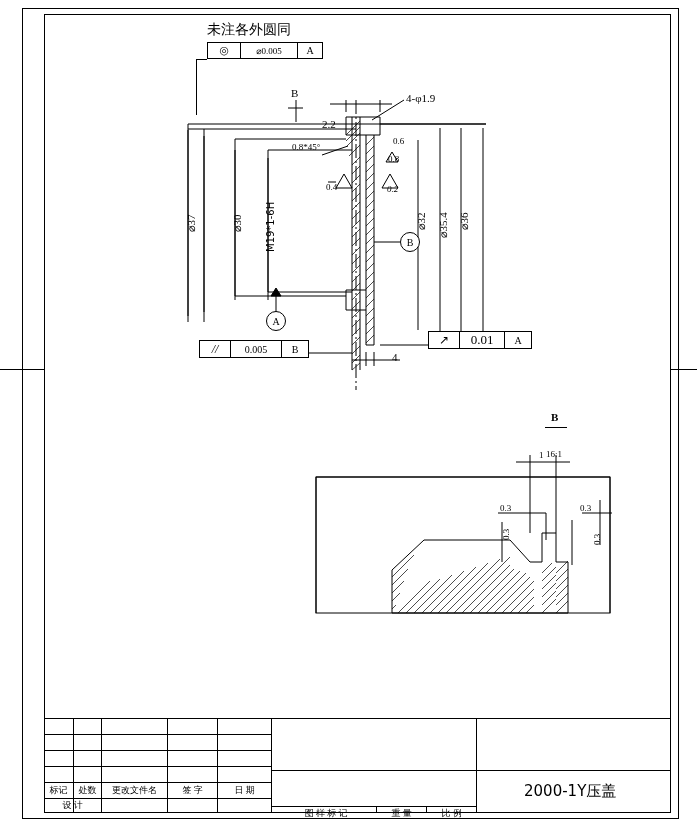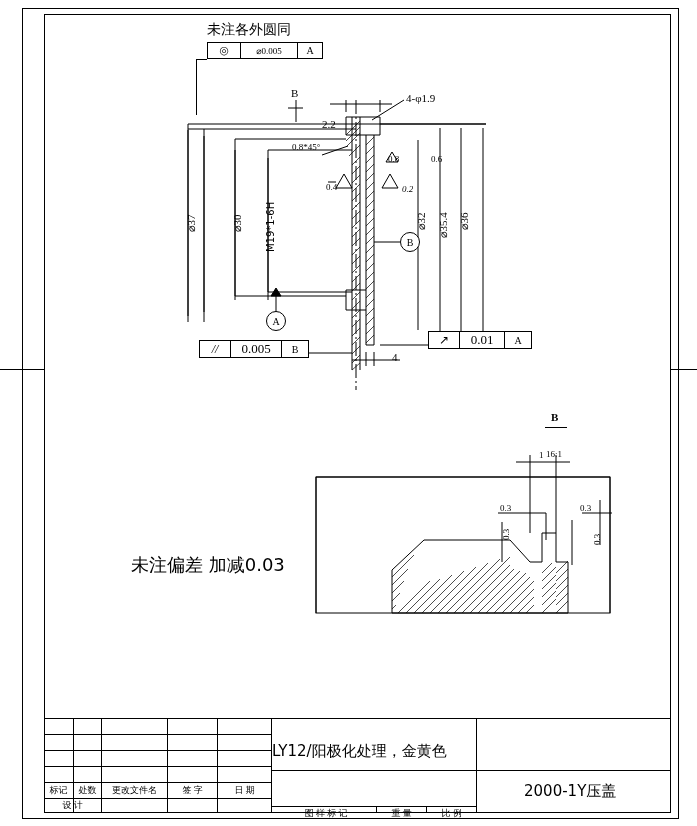--- a/index.html
+++ b/index.html
@@ -180,41 +180,41 @@
       <line x1="300" y1="353" x2="340" y2="353"></line>
       <line x1="340" y1="353" x2="352" y2="353"></line>
     </g>
   </svg>
 
   <div class="txt" style="left:322px;top:92px;margin-top:27px;">2.2</div>
   <div class="txt" style="left:291px;top:88px;">B</div>
   <div class="txt" style="left:406px;top:93px;">4-φ1.9</div>
 
   <div class="txt sm" style="left:292px;top:143px;">0.8*45°</div>
-  <div class="txt sm" style="left:393px;top:155px;margin-left:38px;">0.6</div>
+  <div class="txt sm" style="left:393px;top:137px;">0.6</div>
   <div class="txt sm" style="left:388px;top:155px;">0.8</div>
   <div class="txt sm" style="left:326px;top:183px;">0.4</div>
-  <div class="txt sm" style="left:402px;top:185px;font-style:italic;">0.2</div>
+  <div class="txt sm" style="left:387px;top:185px;font-style:italic;">0.2</div>
 
   <div class="txt rot90" style="left:186px;top:232px;">⌀37</div>
   <div class="txt rot90" style="left:232px;top:232px;">⌀30</div>
   <div class="txt rot90 cjk" style="left:266px;top:252px;font-size:10px;">M19*1-6H</div>
 
   <div class="txt rot90" style="left:416px;top:230px;">⌀32</div>
   <div class="txt rot90" style="left:438px;top:238px;">⌀35.4</div>
   <div class="txt rot90" style="left:459px;top:230px;">⌀36</div>
 
   <div class="circ" style="left:400px;top:232px;width:20px;height:20px;">B</div>
   <div class="circ" style="left:266px;top:311px;width:20px;height:20px;">A</div>
 
   <div class="txt" style="left:392px;top:352px;">4</div>
 
   <div class="fcf" style="left:199px;top:340px;height:18px;">
     <div style="width:22px;font-size:12px;font-style:italic;">//</div>
-    <div style="width:42px;font-size:13px;">0.005</div>
+    <div style="width:42px;font-size:10px;">0.005</div>
     <div style="width:18px;font-size:10px;">B</div>
   </div>
 
   <div class="fcf" style="left:428px;top:331px;height:18px;">
     <div style="width:22px;font-size:12px;">↗</div>
     <div style="width:36px;font-size:13px;">0.01</div>
     <div style="width:18px;font-size:10px;">A</div>
   </div>
 
   <div class="txt" style="left:551px;top:412px;font-weight:bold;">B</div>
@@ -279,21 +279,20 @@
       <line x1="502" y1="522" x2="502" y2="562"></line>
     </g>
   </svg>
 
   <div class="txt sm" style="left:539px;top:451px;">1</div>
   <div class="txt sm" style="left:500px;top:504px;">0.3</div>
   <div class="txt sm" style="left:580px;top:504px;">0.3</div>
   <div class="txt sm rot90" style="left:502px;top:540px;">0.3</div>
   <div class="txt sm rot90" style="left:593px;top:545px;">0.3</div>
 
-  <div class="txt cjk" style="left:131px;top:556px;font-size:18px;">未注偏差 加减0.03</div>
 
   <div class="ln h" style="left:44px;top:718px;width:627px;height:1px;"></div>
   <div class="ln h" style="left:44px;top:734px;width:227px;height:1px;"></div>
   <div class="ln h" style="left:44px;top:750px;width:227px;height:1px;"></div>
   <div class="ln h" style="left:44px;top:766px;width:227px;height:1px;"></div>
   <div class="ln h" style="left:44px;top:782px;width:227px;height:1px;"></div>
   <div class="ln h" style="left:44px;top:798px;width:227px;height:1px;"></div>
 
   <div class="ln v" style="left:73px;top:718px;width:1px;height:94px;"></div>
   <div class="ln v" style="left:101px;top:718px;width:1px;height:94px;"></div>
@@ -308,20 +307,19 @@
   <div class="ln v" style="left:376px;top:806px;width:1px;height:6px;"></div>
   <div class="ln v" style="left:426px;top:806px;width:1px;height:6px;"></div>
 
   <div class="tb-cell cjk" style="left:44px;top:782px;width:29px;height:16px;">标记</div>
   <div class="tb-cell cjk" style="left:74px;top:782px;width:27px;height:16px;">处数</div>
   <div class="tb-cell cjk" style="left:102px;top:782px;width:65px;height:16px;">更改文件名</div>
   <div class="tb-cell cjk" style="left:168px;top:782px;width:49px;height:16px;">签 字</div>
   <div class="tb-cell cjk" style="left:218px;top:782px;width:53px;height:16px;text-align:center;">日 期</div>
   <div class="tb-cell cjk" style="left:44px;top:798px;width:57px;height:14px;">设  计</div>
 
-  <div class="txt cjk" style="left:272px;top:744px;font-size:15px;">LY12/阳极化处理，金黄色</div>
   <div class="txt cjk" style="left:524px;top:784px;font-size:15px;">2000-1Y压盖</div>
 
   <div class="tb-cell cjk" style="left:276px;top:806px;width:100px;height:14px;">图 样 标 记</div>
   <div class="tb-cell cjk" style="left:377px;top:806px;width:49px;height:14px;">重  量</div>
   <div class="tb-cell cjk" style="left:427px;top:806px;width:49px;height:14px;">比  例</div>
 
 </div>
 
 </body></html>

